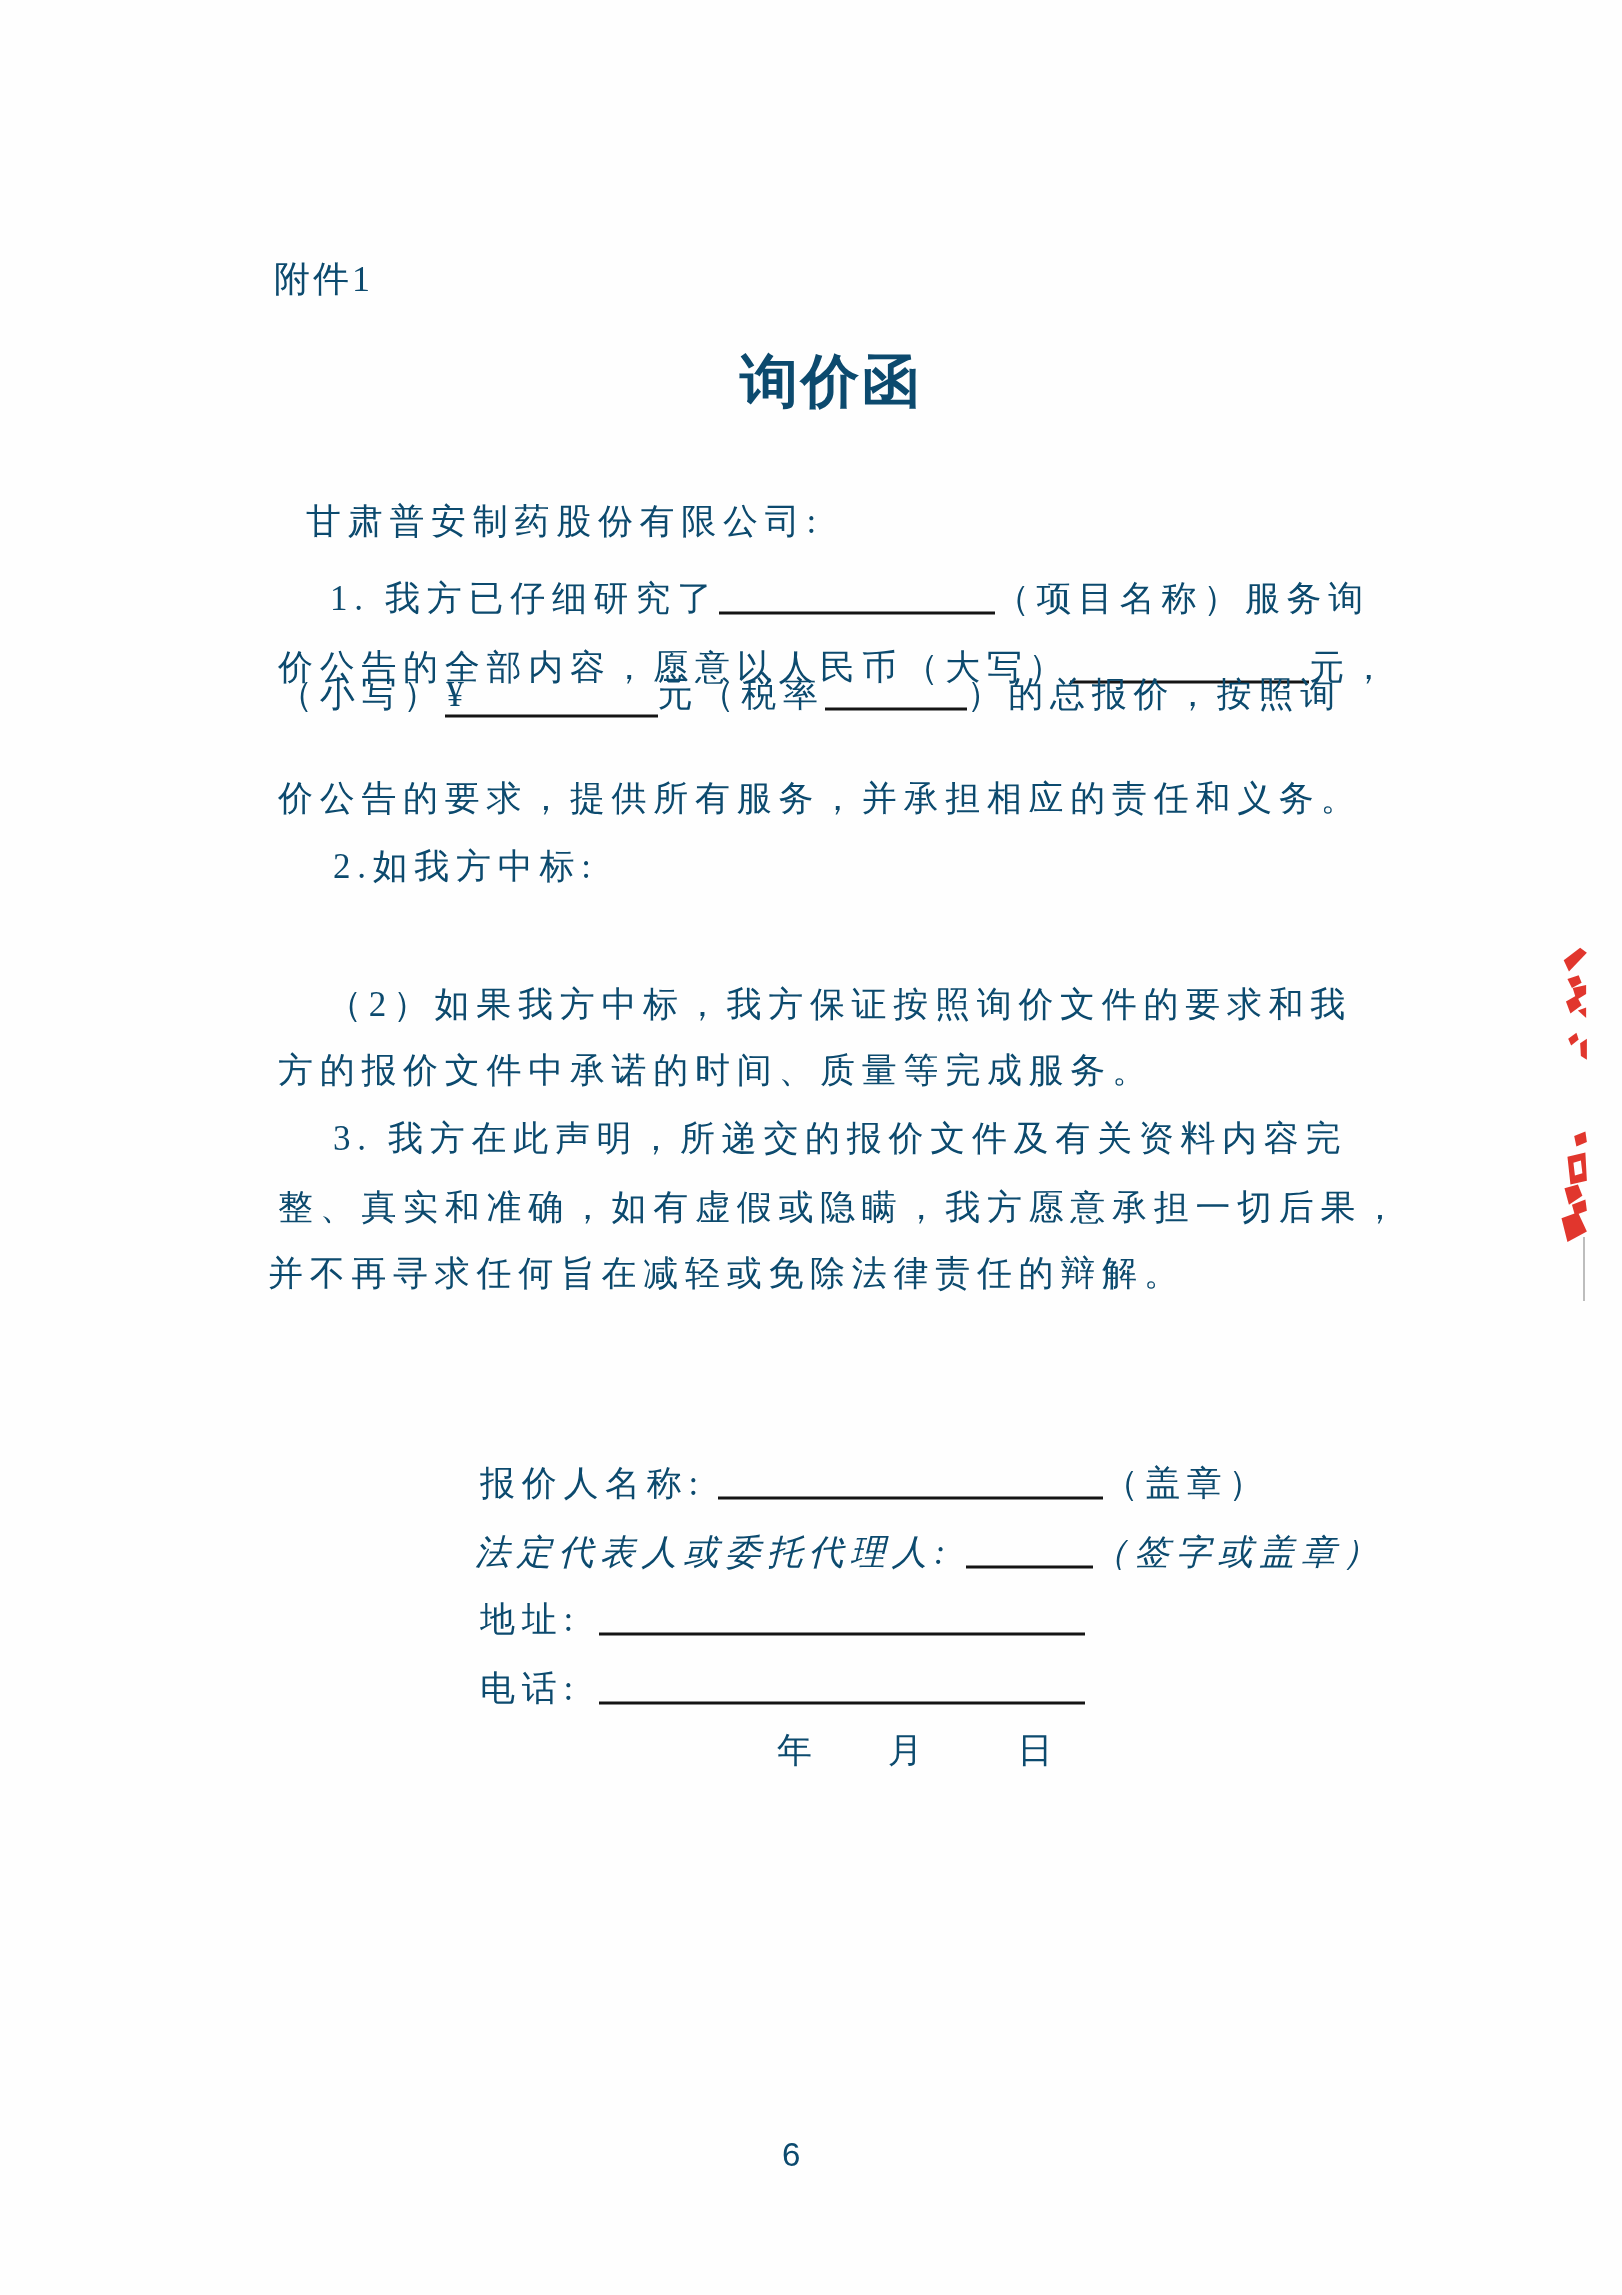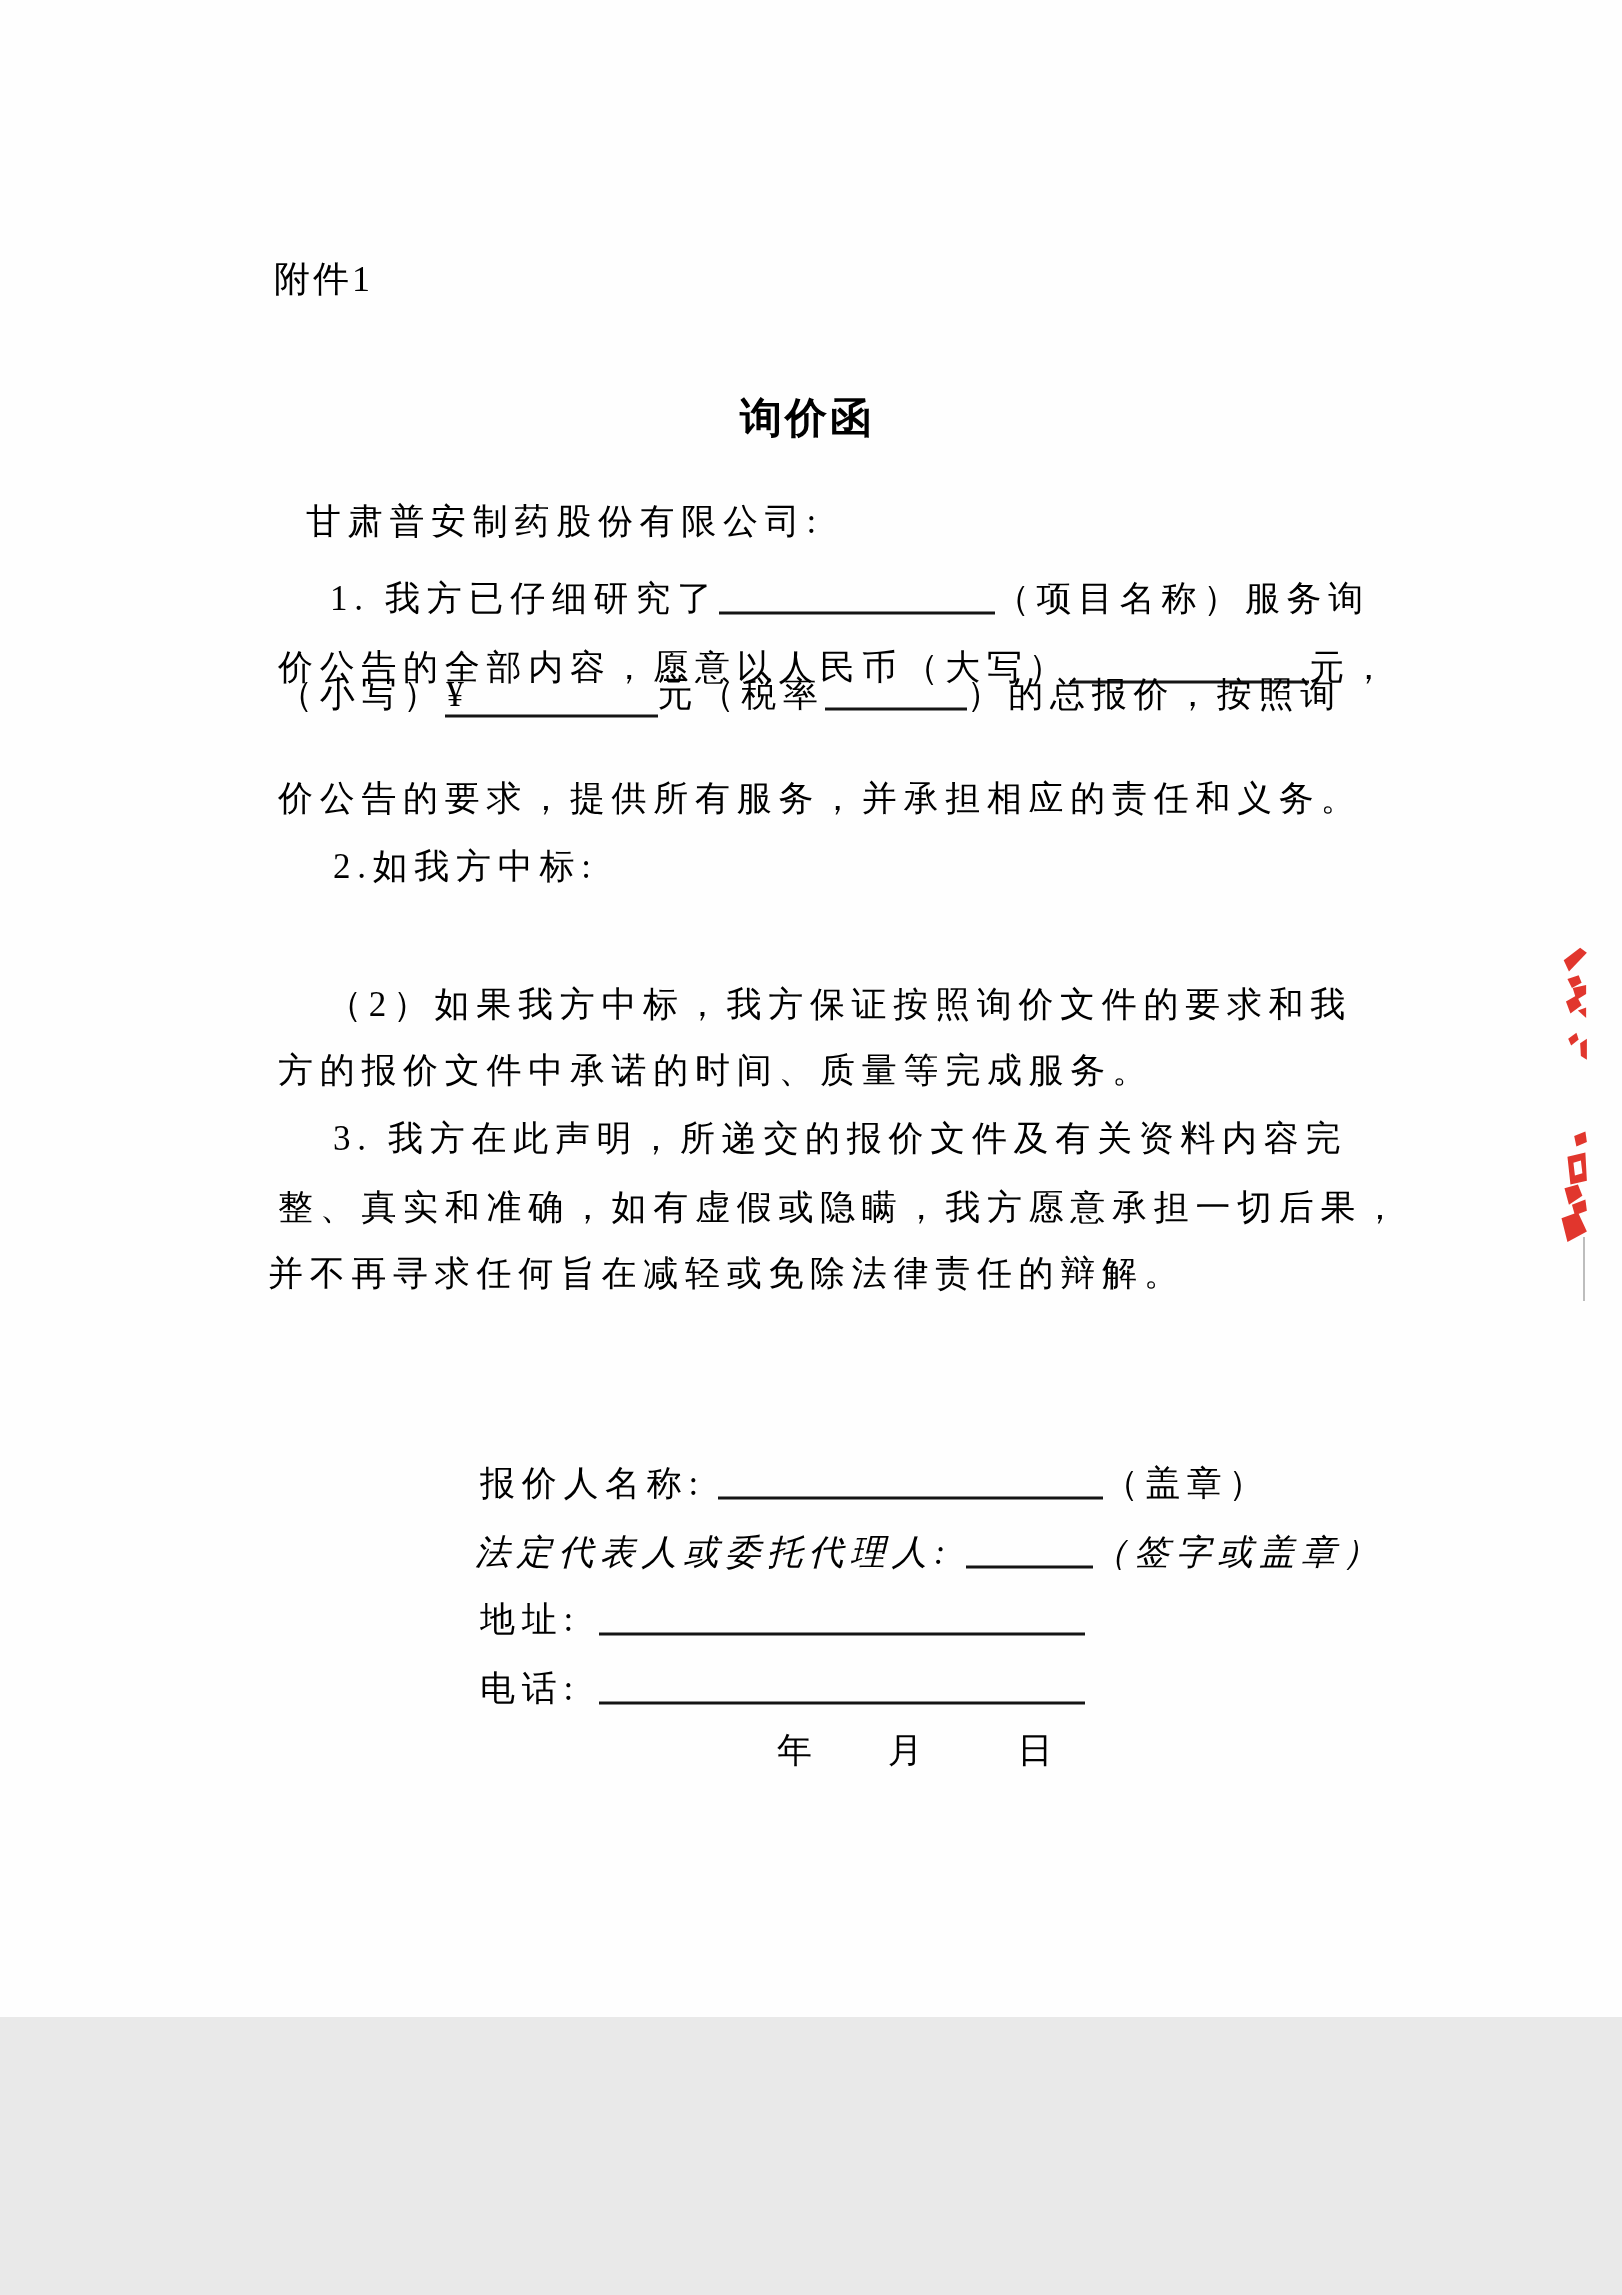--- a/index.html
+++ b/index.html
@@ -1,38 +1,37 @@
 <!DOCTYPE html>
 <html style="font-size:12px"><head>
 <meta charset="utf-8">
 <style>
   html,body{margin:0;padding:0;background:#e9e9e9;}
   .page{
     position:relative;
-    width:1622px;height:2017px;
+    width:1622px;height:2295px;
     background:#fefefe;
     overflow:hidden;
     font-family:"Liberation Serif","DejaVu Serif",serif;
-    color:#000000;
+    color:#0c4a6e;
   }
   .line{
     position:absolute;
     white-space:nowrap;
     font-size:35px;
     letter-spacing:6.7px;
     line-height:1.15;
   }
   .attach{font-size:36px;letter-spacing:3px;}
   .doc-title{
     position:absolute;
-    font-size:42px;
+    font-size:58px;
     font-weight:bold;
     letter-spacing:3px;
     line-height:1;
-    margin-top:44px;
   }
   .blank{
     display:inline-block;
     height:1em;
     border-bottom:3px solid #151515;
     transform:translateY(4.5px);
     letter-spacing:0;
     text-align:left;
     vertical-align:baseline;
   }

